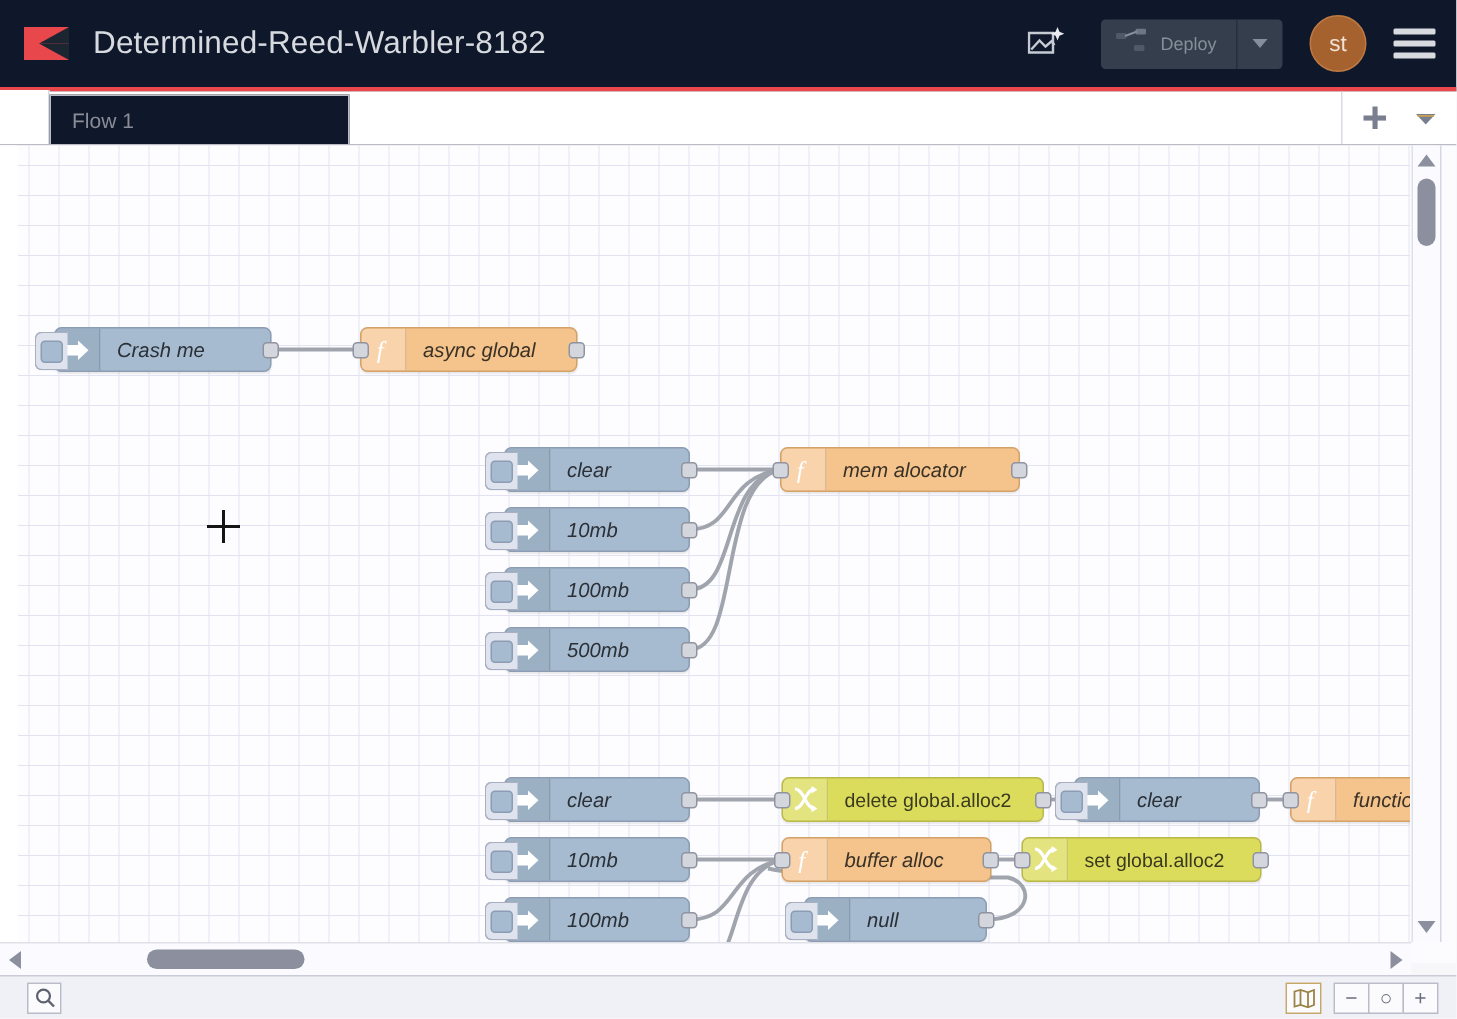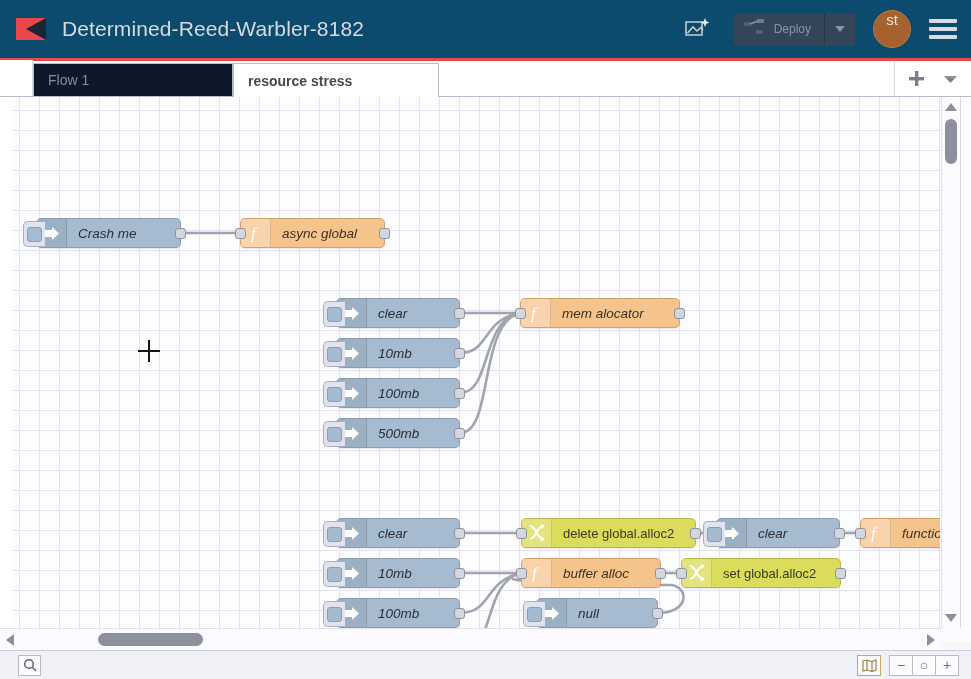--- a/index.html
+++ b/index.html
@@ -7,21 +7,21 @@
     width: 971px; height: 679px;
     font-family: "Liberation Sans", sans-serif;
     overflow: hidden;
     background: #f7f7f9;
   }
   #app { position: relative; width: 971px; height: 679px; }
 
   
   #header {
     position: absolute; left: 0; top: 0; width: 971px; height: 61px;
-    background: #0c4a6e;
+    background: #0f172a;
     border-bottom: 3px solid #e8474b;
     display: flex; align-items: center;
   }
   #brand { display: flex; align-items: center; padding-left: 14px; }
   #logo-icon {
     width: 34px; height: 34px; position: relative; overflow: hidden;
   }
   #logo-icon svg { display: block; }
   #app-title {
     color: #d7dbe0; font-size: 21px; margin-left: 14px;
@@ -49,21 +49,21 @@
     width: 30px; display: flex; align-items: center; justify-content: center;
     cursor: default;
   }
   .caret-down {
     width: 0; height: 0; border-left: 5px solid transparent;
     border-right: 5px solid transparent; border-top: 6px solid #9aa3ae;
   }
   #avatar {
     width: 38px; height: 38px; border-radius: 50%;
     background: #a5622f; color: #f0e2d6; font-size: 15px;
-    display: flex; justify-content: center;
+    display: flex; align-items: center; justify-content: center;
     margin-left: 18px; cursor: pointer; border: 1px solid #b8семь;
     border: 1px solid #bd7a44;
   }
   #hamburger {
     margin-left: 18px; width: 28px; display: flex; flex-direction: column;
     gap: 4px; cursor: pointer;
   }
   #hamburger span {
     display: block; height: 4px; background: #d7dbe0; border-radius: 1px;
   }
@@ -303,23 +303,20 @@
         <span></span>
       </div>
     </div>
   </div>
 
   <div id="tabbar">
     <div id="tab-left-gutter"></div>
     <div class="tab inactive">
       <span>Flow 1</span>
     </div>
-    <div class="tab active">
-      <span>resource stress</span>
-    </div>
     <div id="tabbar-spacer"></div>
     <div id="tab-right-group">
       <div id="tab-add-btn">
         <svg width="17" height="17" viewBox="0 0 17 17">
           <rect x="7" y="1" width="3.4" height="15" fill="#7a7f90"></rect>
           <rect x="1" y="7" width="15" height="3.4" fill="#7a7f90"></rect>
         </svg>
       </div>
       <div id="tab-menu-btn">
         <svg width="15" height="10" viewBox="0 0 15 10">

